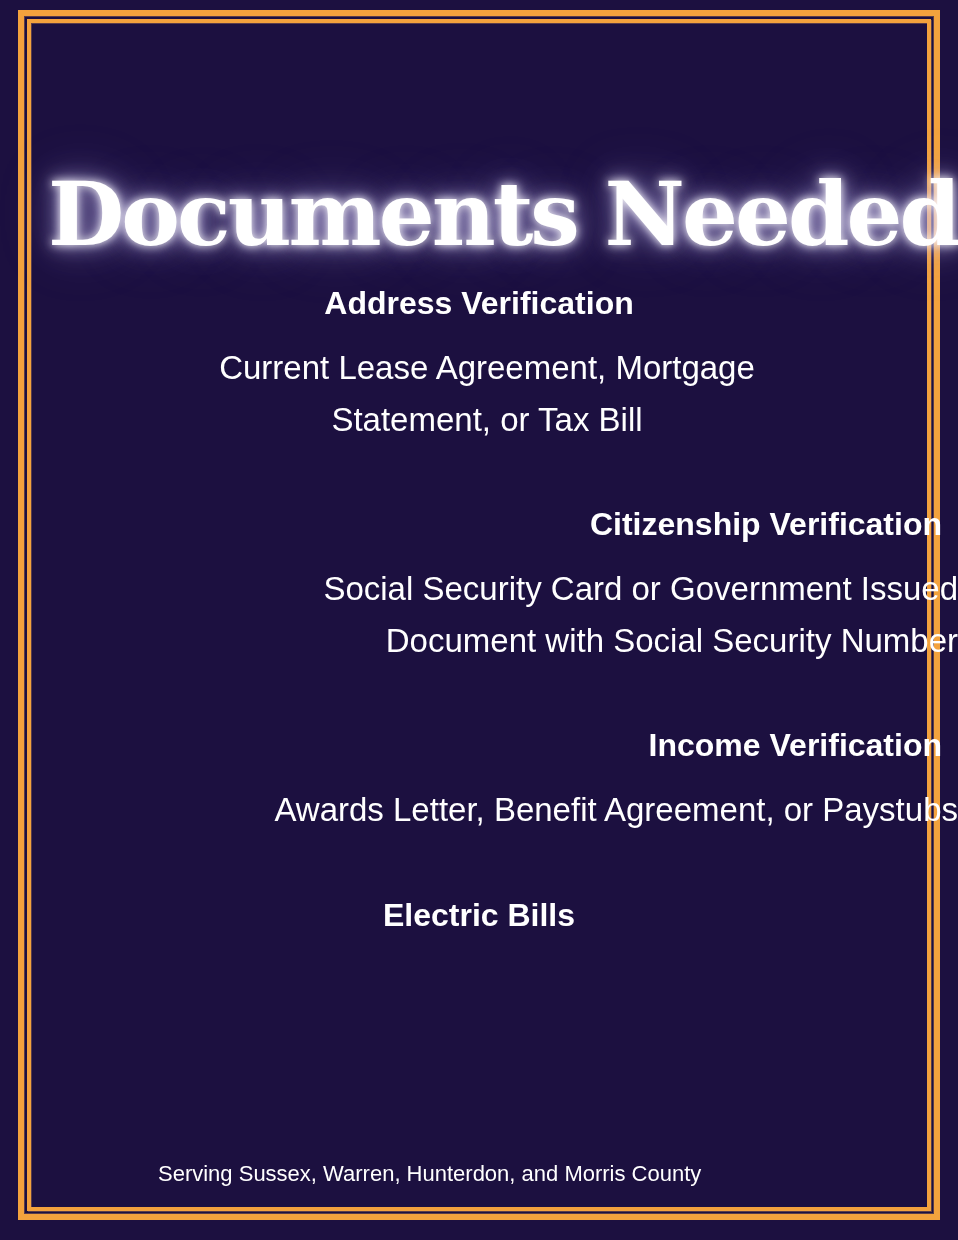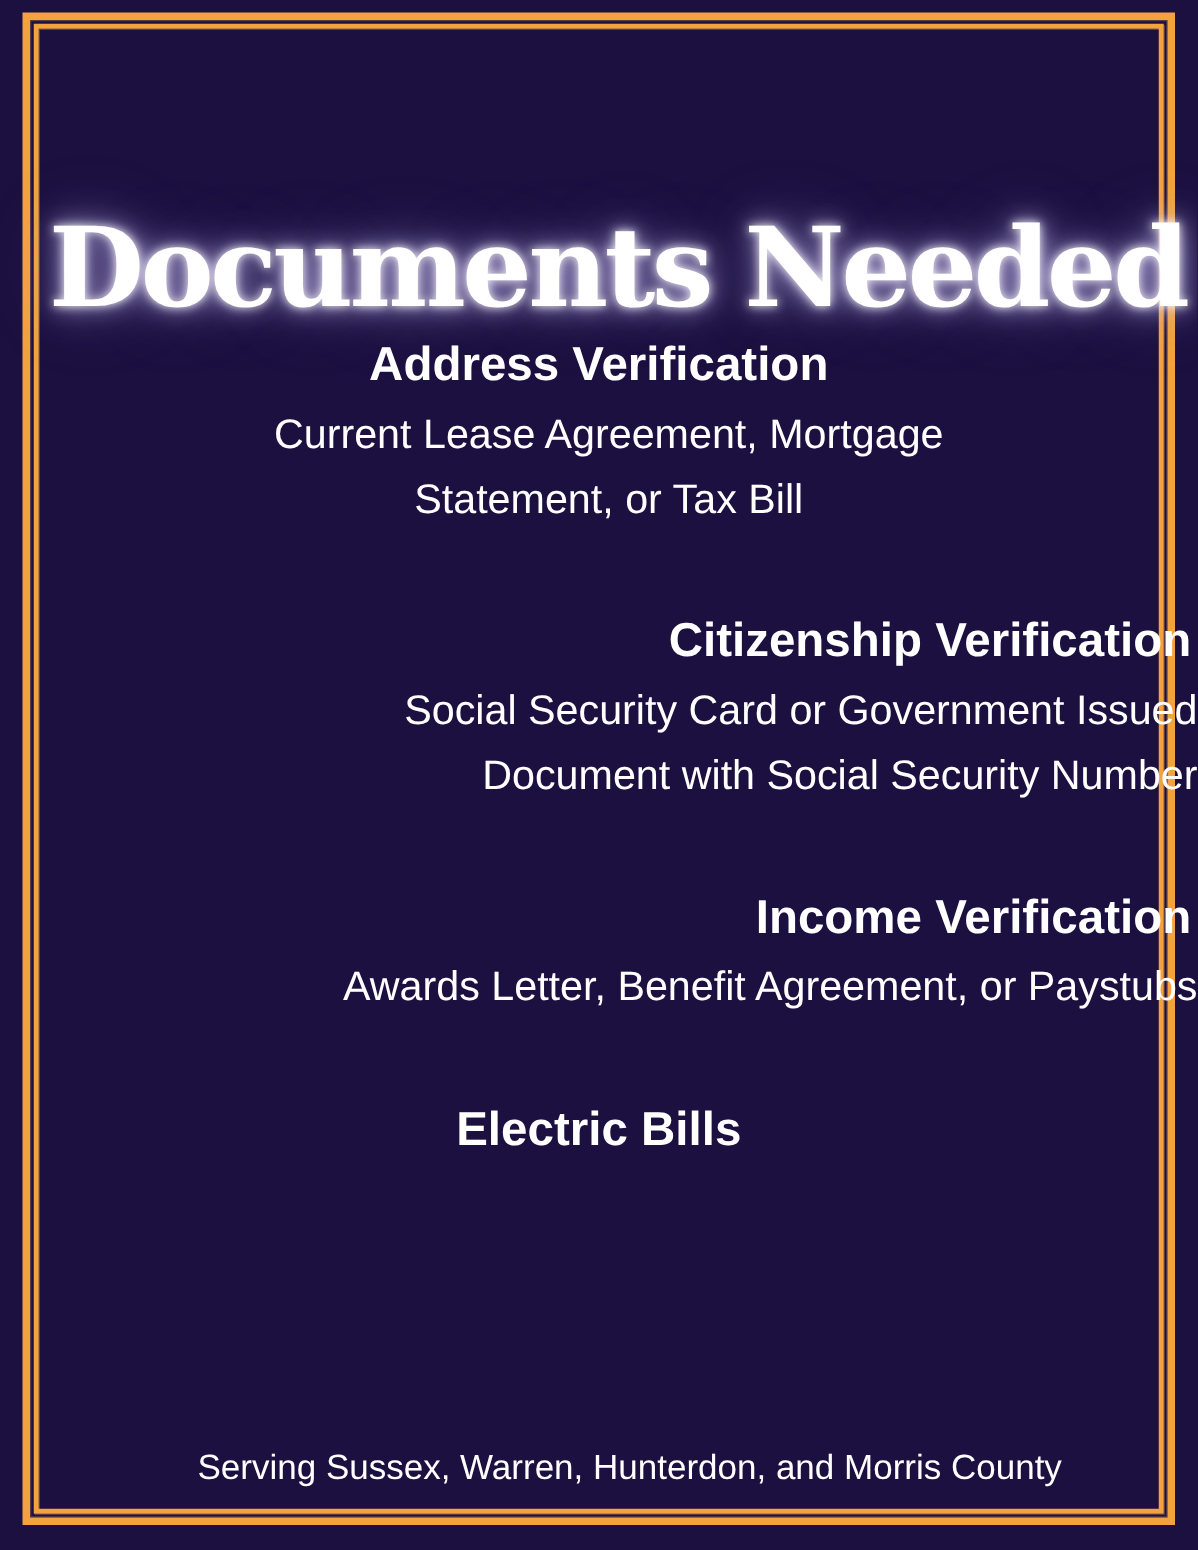--- a/index.html
+++ b/index.html
@@ -31,21 +31,21 @@
       height: 1192px;
       border: 4px solid #f3a23d;
       box-sizing: border-box;
       box-shadow: 1px 1px 0 0 #5a3d4a, inset 1px 1px 0 0 #5a3d4a;
     }
     .title {
       position: absolute;
       left: 12px;
       right: 0;
       top: 100px;
-      text-align: left;
+      text-align: right;
       font-family: "DejaVu Serif", "Liberation Serif", serif;
       font-weight: bold;
       font-size: 88px;
       letter-spacing: -3px;
       color: #ffffff;
       line-height: 110px;
       text-shadow:
         0 0 8px rgba(255,255,255,0.9),
         0 0 18px rgba(220,210,255,0.7),
         0 0 34px rgba(200,190,255,0.45),
@@ -55,39 +55,39 @@
     .section {
       position: absolute;
       left: 0;
       right: 0;
       text-align: center;
       color: #ffffff;
     }
     .section-heading {
       font-family: "Liberation Sans", "DejaVu Sans", sans-serif;
       font-weight: bold;
-      font-size: 38px;
+      font-size: 32px;
       line-height: 46px;
-      margin: 5px;
+      margin: 16px;
     }
     .section-body {
       font-family: "Liberation Sans", "DejaVu Sans", sans-serif;
       font-weight: normal;
       font-size: 33px;
       line-height: 52px;
       margin: 6px 0 0 0;
       white-space: pre-line;
       padding-left: 16px;
     }
     .footer {
       position: absolute;
       left: 158px;
       top: 1156px;
       font-family: "Liberation Sans", "DejaVu Sans", sans-serif;
-      font-size: 28px;
+      font-size: 22px;
       line-height: 36px;
       color: #ffffff;
       white-space: nowrap;
     }
   </style>
 </head>
 <body>
 
 <div class="frame-outer"></div>
 <div class="frame-inner"></div>

